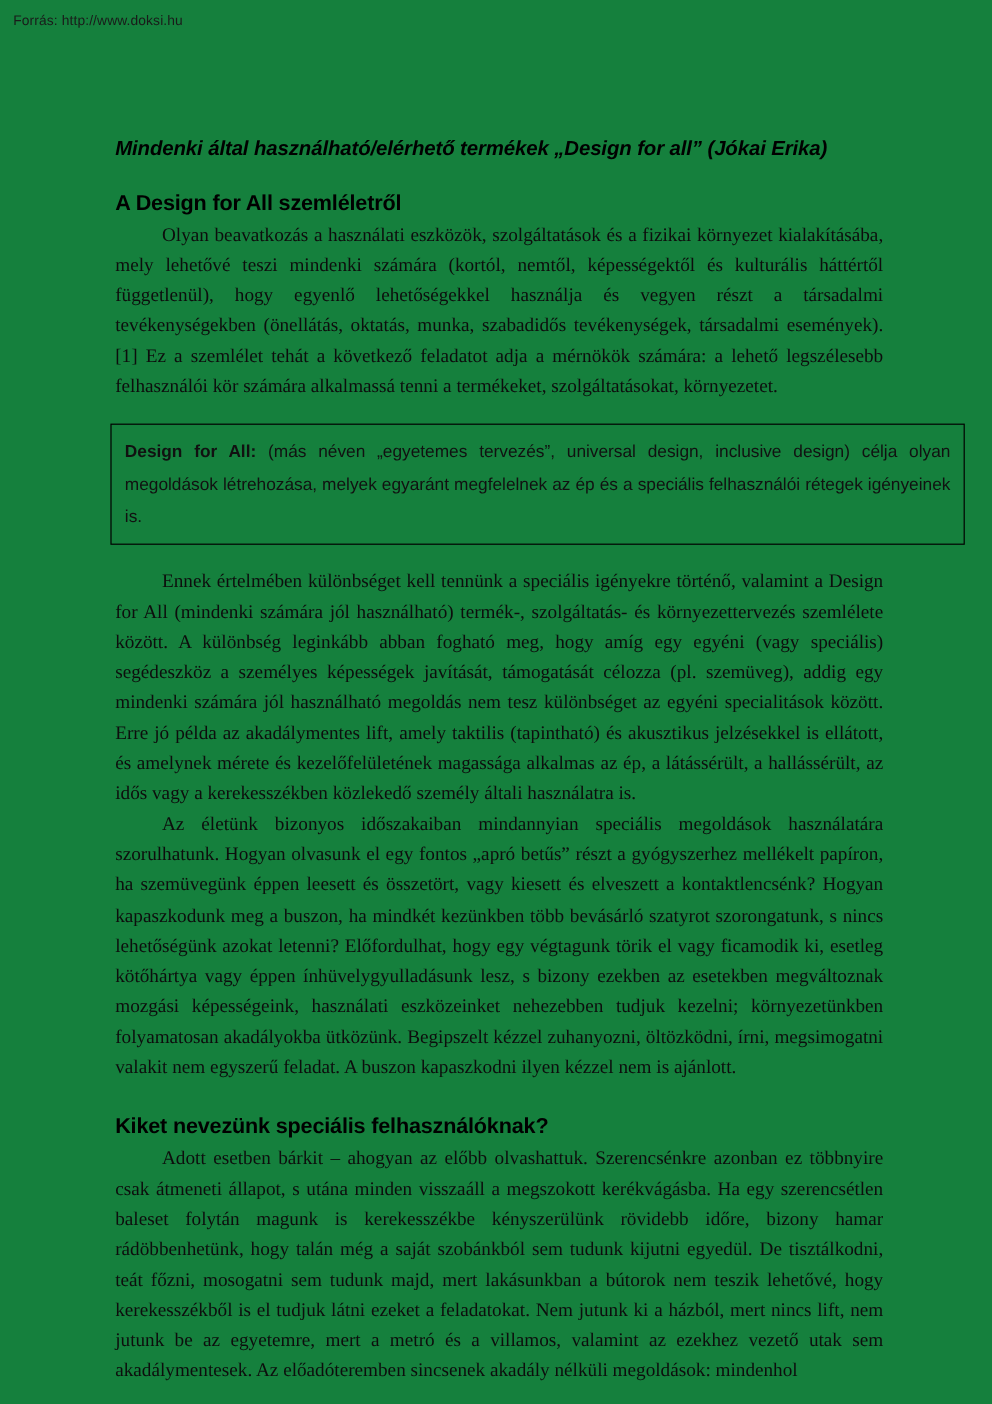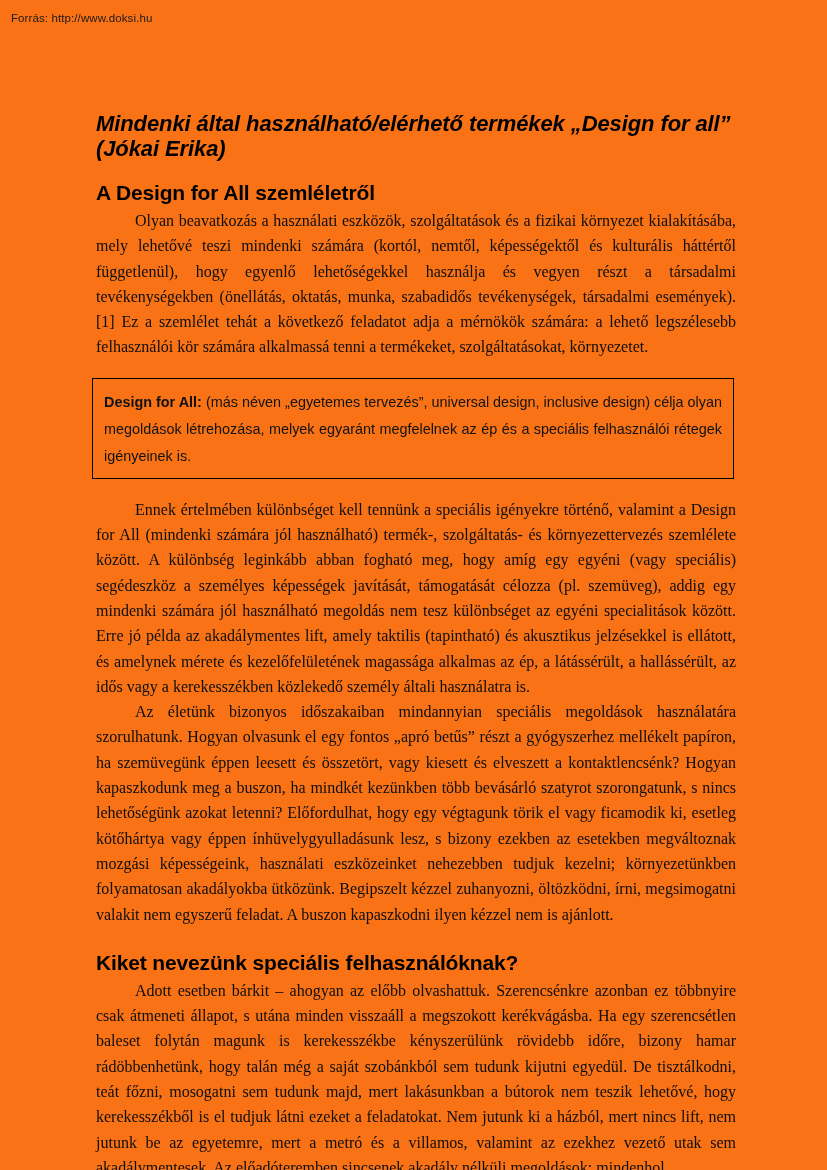--- a/index.html
+++ b/index.html
@@ -14,21 +14,21 @@
     position: relative;
     overflow: hidden;
     font-family: "Liberation Serif", "DejaVu Serif", serif;
     color: #000000;
     -webkit-font-smoothing: antialiased;
   }
 
   .page {
     position: absolute;
     inset: 0;
-    background: #f97316;
+    background: #15803d;
   }
 
   
   .source-header {
     position: absolute;
     left: 11px;
     top: 11px;
     font-family: "Liberation Sans", "DejaVu Sans", sans-serif;
     font-size: 11.5px;
     line-height: 14px;
@@ -42,32 +42,32 @@
     position: absolute;
     left: 96px;
     top: 112px;
     width: 640px;
   }
 
   .doc-title {
     font-family: "Liberation Sans", "DejaVu Sans", sans-serif;
     font-weight: bold;
     font-style: italic;
-    font-size: 22px;
+    font-size: 17px;
     line-height: 24.5px;
     letter-spacing: -0.1px;
     margin: 0 0 22px 0;
     color: #000;
     text-align: left;
   }
 
   .section-head {
     font-family: "Liberation Sans", "DejaVu Sans", sans-serif;
     font-weight: bold;
-    font-size: 21px;
+    font-size: 18px;
     line-height: 20px;
     letter-spacing: -0.15px;
     margin: 0 0 5px 0;
     color: #000;
   }
 
   .section-head.spaced-top {
     margin-top: 26px;
   }
 
@@ -89,21 +89,21 @@
   p.body.tight {
     text-align: left;
   }
 
   
   .definition-box {
     box-sizing: border-box;
     border: 1.2px solid #000000;
     margin: 18px 0 18px 0;
     padding: 10px 11px 8px 11px;
-    width: 642px;
+    width: 712px;
     margin-left: -4px;
   }
 
   .definition-box p {
     margin: 0;
     font-family: "Liberation Sans", "DejaVu Sans", sans-serif;
     font-size: 14.4px;
     line-height: 27px;
     text-align: justify;
     text-justify: inter-word;

